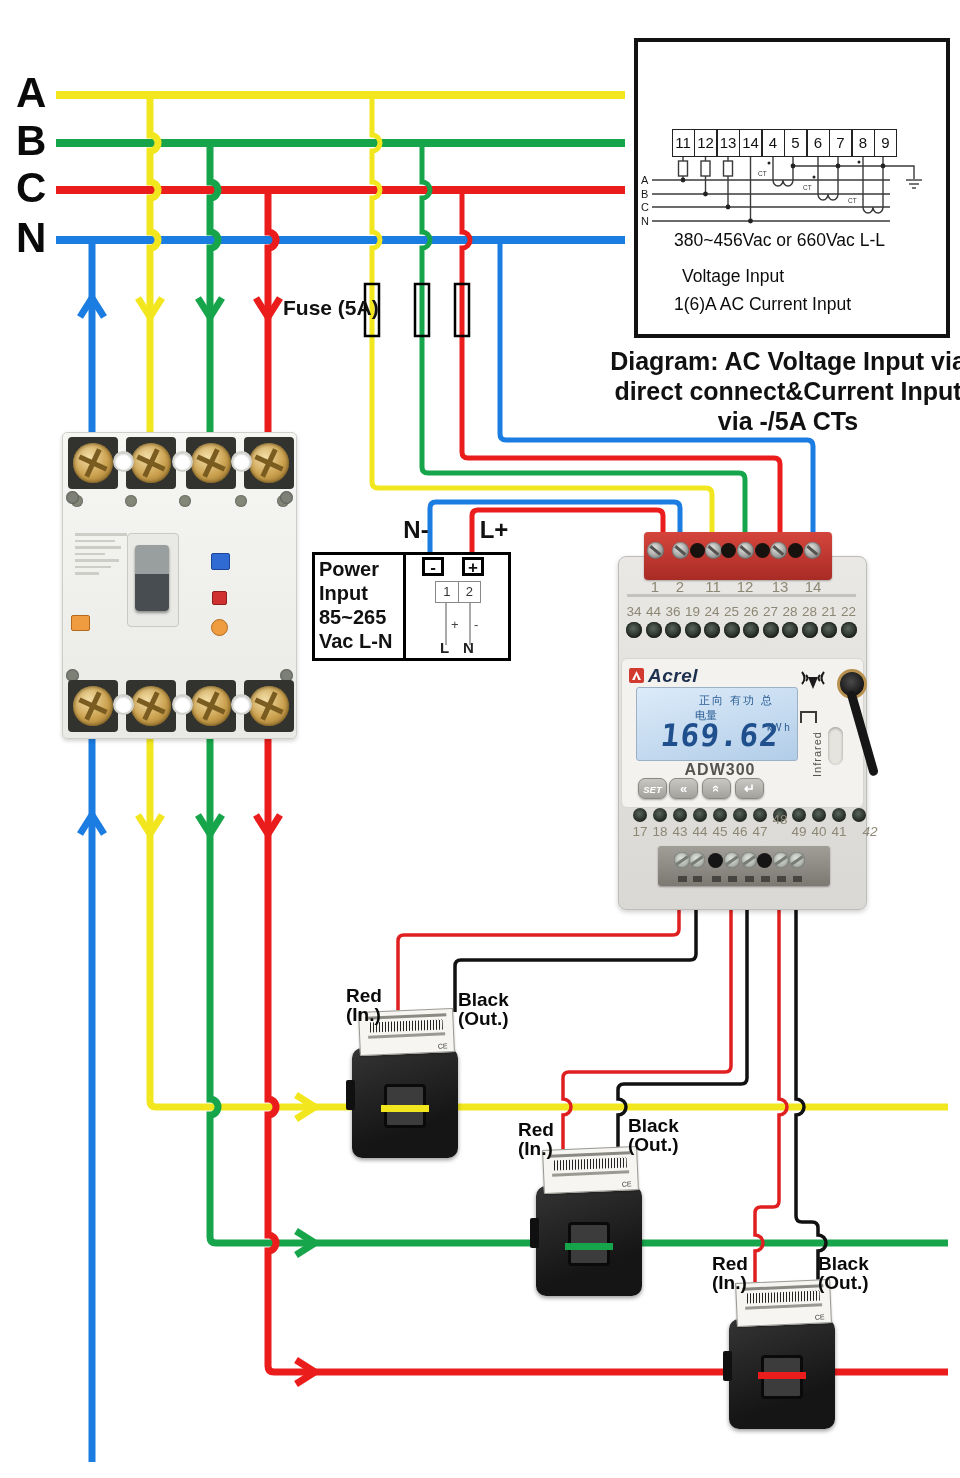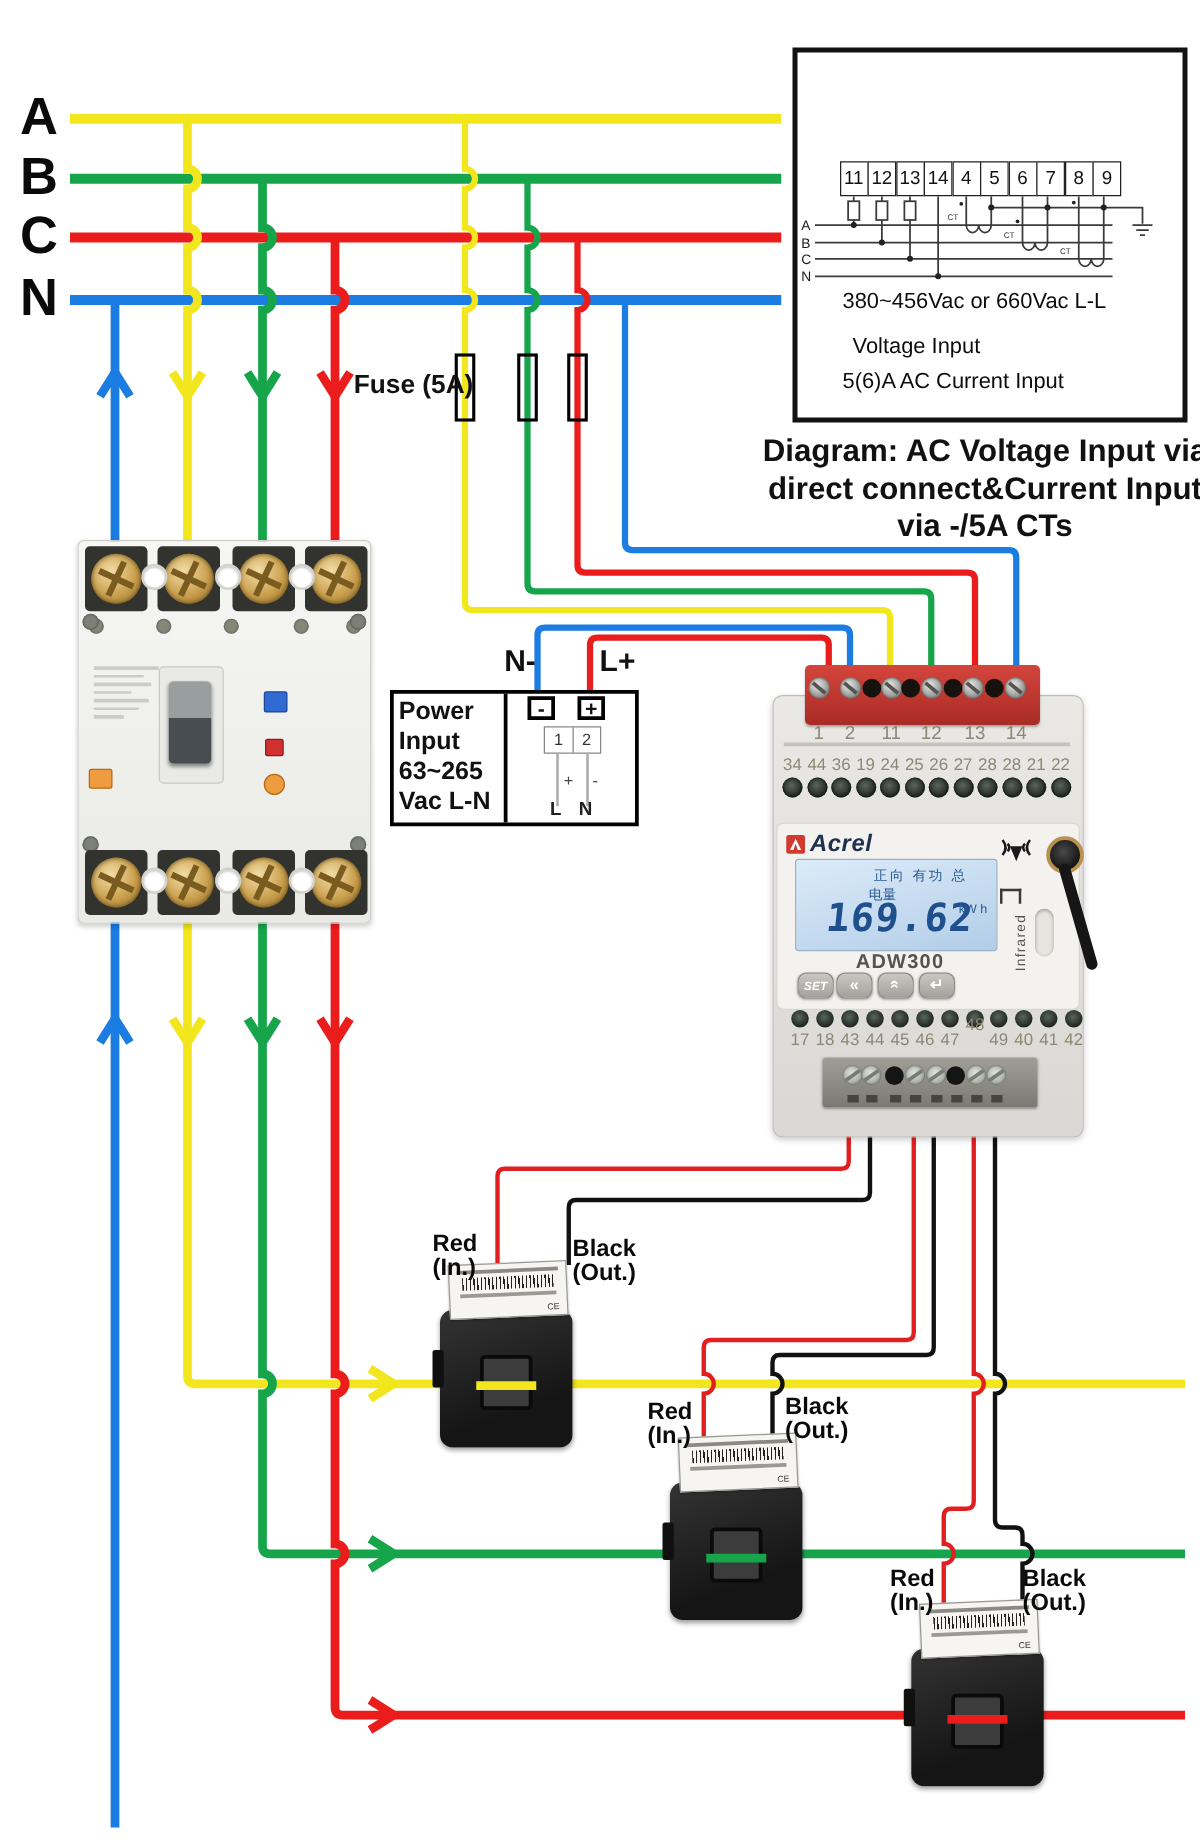--- a/index.html
+++ b/index.html
@@ -229,21 +229,21 @@
     <div class="icell" style="left:78.5px;">13</div>
     <div class="icell" style="left:101px;">14</div>
     <div class="icell" style="left:123.5px;">4</div>
     <div class="icell" style="left:146px;">5</div>
     <div class="icell" style="left:168.5px;">6</div>
     <div class="icell" style="left:191px;">7</div>
     <div class="icell" style="left:213.5px;">8</div>
     <div class="icell" style="left:236px;">9</div>
     <div class="icap" style="left:36px;top:188px;">380~456Vac or 660Vac L-L</div>
     <div class="icap" style="left:44px;top:224px;">Voltage Input</div>
-    <div class="icap" style="left:36px;top:252px;">5(6)A AC Current Input</div>
+    <div class="icap" style="left:36px;top:252px;">1(6)A AC Current Input</div>
   </div>
 
   <div id="title" class="abs">
     <div>Diagram: AC Voltage Input via</div>
     <div>direct connect&amp;Current Input</div>
     <div>via -/5A CTs</div>
   </div>
 
   <div id="breaker" class="abs">
     <div class="bk-term" style="left:5px;">
@@ -304,21 +304,21 @@
       <div class="bk-hole" style="left:168px;top:16px;"></div>
     </div>
   </div>
 
   <div class="abs ptlbl" style="left:394px;top:516px;">N-</div>
   <div class="abs ptlbl" style="left:472px;top:516px;">L+</div>
   <div id="powerbox" class="abs">
     <div class="pwtext">
       <div>Power</div>
       <div>Input</div>
-      <div>63~265</div>
+      <div>85~265</div>
       <div>Vac L-N</div>
     </div>
     <div class="pterm" style="left:107px;">-</div>
     <div class="pterm" style="left:147px;">+</div>
     <div class="p12box">
       <span>1</span>
       <span>2</span>
     </div>
     <div class="pline" style="left:130px;"></div>
     <div class="pline" style="left:154px;"></div>
@@ -420,21 +420,21 @@
     <div class="m-lbl2" style="left:35px;top:292px;">18</div>
     <div class="m-lbl2" style="left:55px;top:292px;">43</div>
     <div class="m-lbl2" style="left:75px;top:292px;">44</div>
     <div class="m-lbl2" style="left:95px;top:292px;">45</div>
     <div class="m-lbl2" style="left:115px;top:292px;">46</div>
     <div class="m-lbl2" style="left:135px;top:292px;">47</div>
     <div class="m-lbl2" style="left:155px;top:280px;">48</div>
     <div class="m-lbl2" style="left:174px;top:292px;">49</div>
     <div class="m-lbl2" style="left:194px;top:292px;">40</div>
     <div class="m-lbl2" style="left:214px;top:292px;">41</div>
-    <div class="m-lbl2" style="left:234px;top:292px;">42</div>
+    <div class="m-lbl2" style="left:245px;top:292px;font-style:italic;">42</div>
     <div class="m-grayblock">
       <div class="gb-screw" style="left:16px;"></div>
       <div class="gb-screw" style="left:31px;"></div>
       <div class="gb-hole" style="left:50px;"></div>
       <div class="gb-screw" style="left:66px;"></div>
       <div class="gb-screw" style="left:83px;"></div>
       <div class="gb-hole" style="left:99px;"></div>
       <div class="gb-screw" style="left:115px;"></div>
       <div class="gb-screw" style="left:131px;"></div>
       <div class="gb-sq" style="left:20px;"></div>

